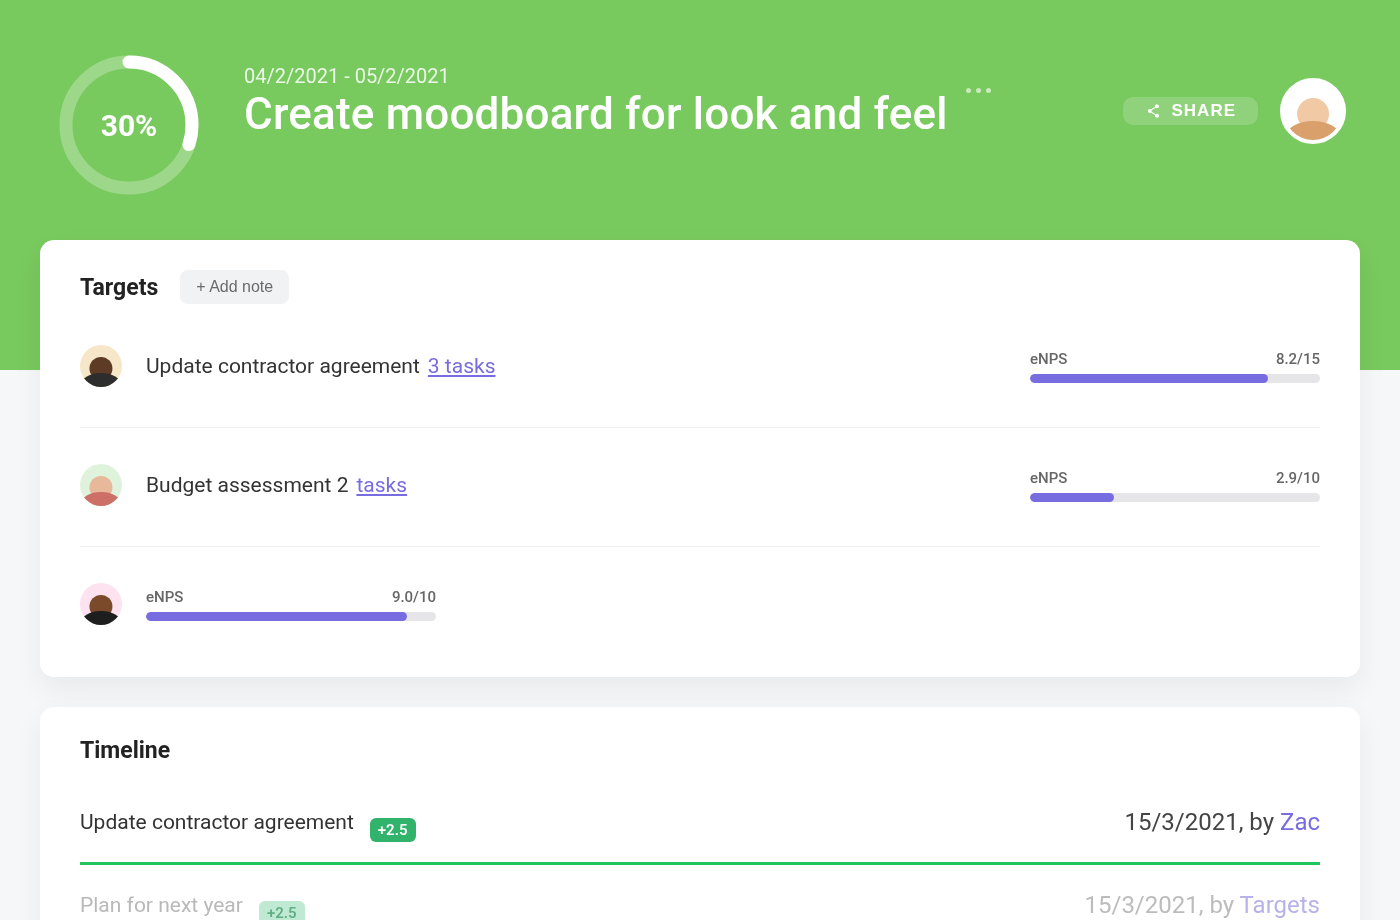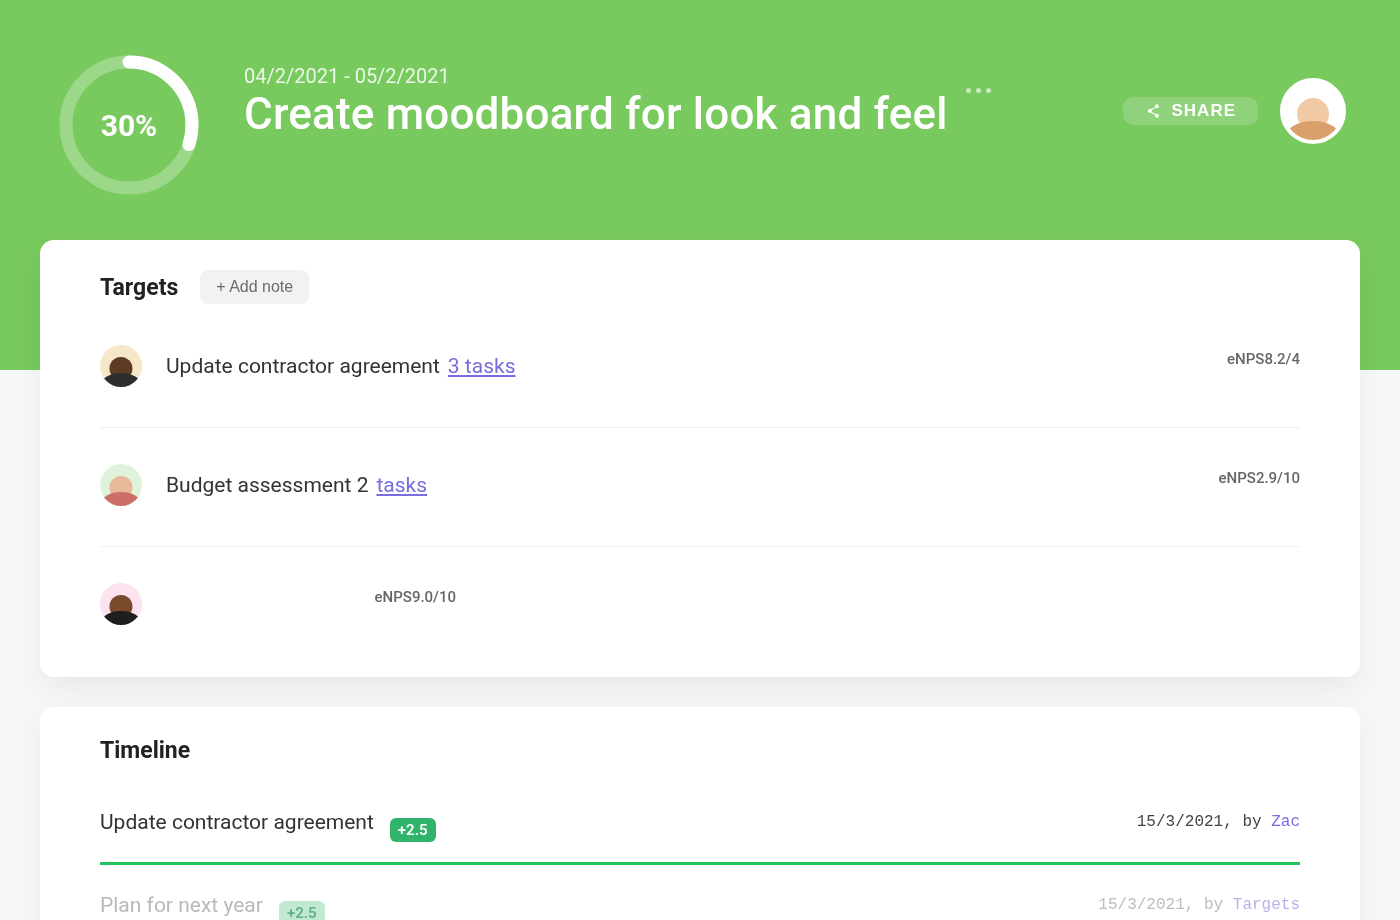--- a/index.html
+++ b/index.html
@@ -82,21 +82,21 @@
   }
   
   .cards{
     position:absolute;
     left:40px;right:40px;top:240px;
     display:flex;flex-direction:column;gap:30px;
   }
   .card{
     background:#fff;border-radius:14px;
     box-shadow:0 12px 30px rgba(0,0,0,.06);
-    padding:30px 60px;
+    padding:30px 40px;
   }
   .card-header{
     display:flex;align-items:center;gap:22px;
     margin-bottom:18px;
   }
   .card-title{
     font-size:23px;font-weight:700;color:#222;
   }
   .add-note-btn{
     background:#f1f2f4;border:none;border-radius:8px;
@@ -114,21 +114,21 @@
     background:#f7e7c9;flex-shrink:0;
     position:relative;overflow:hidden;
   }
   .row-main{
     flex:1;display:flex;align-items:center;gap:8px;
     font-size:21px;color:#333;
   }
   .tasks-link{color:var(--purple);text-decoration:underline;cursor:pointer;}
   .metric{
     width:290px;flex-shrink:0;
-    display:flex;flex-direction:column;gap:6px;align-items:flex-end;
+    display:flex;flex-direction:column;gap:6px;
   }
   .metric-top{
     display:flex;justify-content:space-between;
     font-size:15px;color:#666;font-weight:500;
   }
   .bar{
     height:9px;border-radius:6px;background:#e6e6e9;
     overflow:hidden;
   }
   .bar-fill{
@@ -143,21 +143,21 @@
   .timeline-row + .timeline-row{border-top:3px solid #22c55e;}
   .timeline-title{color:#333;}
   .faded .timeline-title{color:#b9b9b9;}
   .badge{
     border-radius:6px;padding:3px 8px;
     font-size:15px;font-weight:600;
     color:#fff;background:var(--badge-green);margin-top:16px;
   }
   .faded .badge{background:var(--badge-green-light);color:#5fae84;}
   .timeline-meta{
-    margin-left:auto;color:#444;font-size:16px;font-family:Liberation Mono, monospace;
+    margin-left:auto;color:#444;font-size:24px;
   }
   .faded .timeline-meta{color:#bcbcbc;}
   .author{color:var(--purple);}
   .faded .author{color:#b7b2ea;}
   
   .face{position:absolute;inset:0;}
   .face .head{position:absolute;left:50%;top:28%;transform:translateX(-50%);width:55%;height:55%;border-radius:50%;}
   .face .body{position:absolute;left:50%;bottom:-22%;transform:translateX(-50%);width:95%;height:55%;border-radius:50% 50% 0 0;}
 </style>
 </head>
@@ -217,21 +217,21 @@
               <div class="body" style="background:#2d2d2d"></div>
             </div>
           </div>
           <div class="row-main">
             <span>Update contractor agreement</span> 
             <span class="tasks-link">3 tasks</span>
           </div>
           <div class="metric">
             <div class="metric-top">
               <span>eNPS</span>
-              <span>8.2/4</span>
+              <span>8.2/15</span>
             </div>
             <div class="bar">
               <div class="bar-fill" style="width: 82%;"></div>
             </div>
           </div>
         </div>
         <div class="target-row">
           <div class="row-avatar" style="background: rgb(223, 243, 220);">
             <div class="face">
               <div class="head" style="background:#e8b89a"></div>

